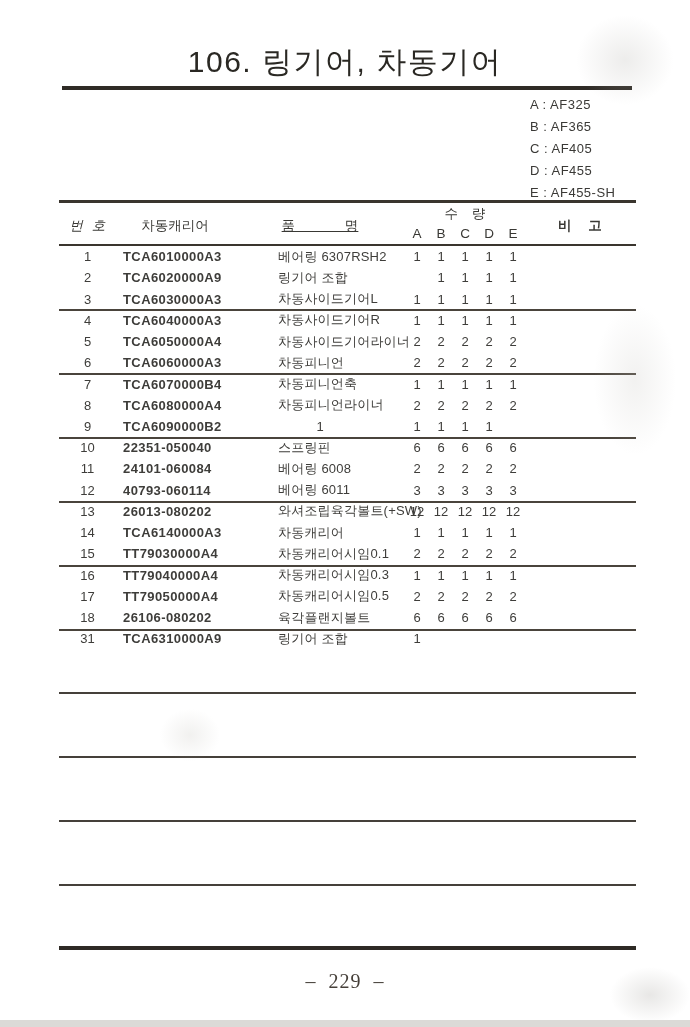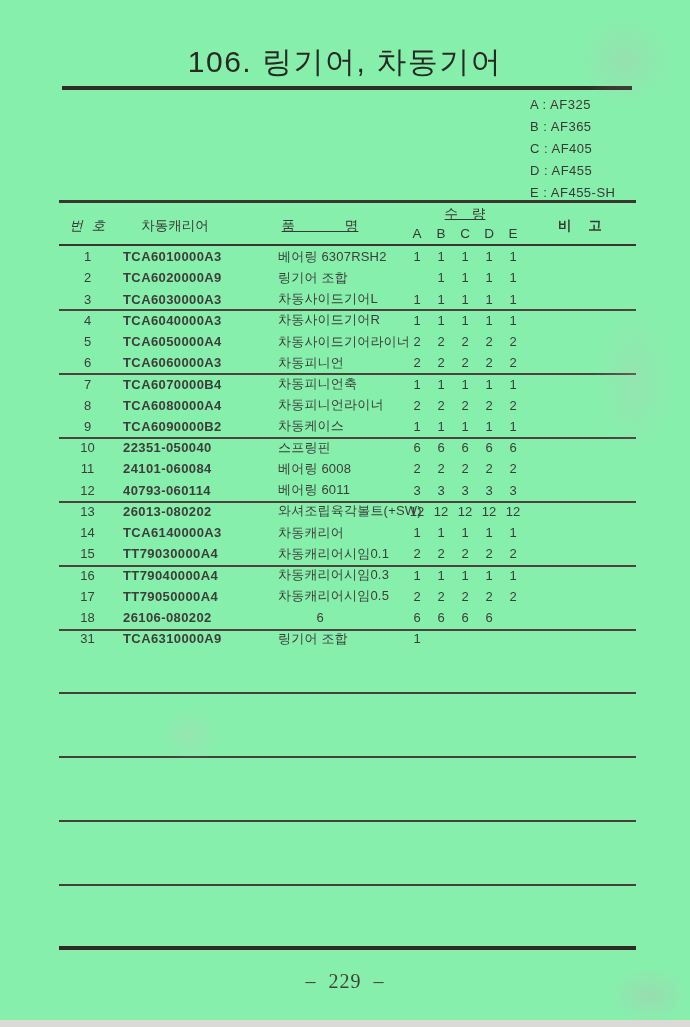--- a/index.html
+++ b/index.html
@@ -1,19 +1,19 @@
 <!DOCTYPE html>
 <html><head>
 <meta charset="utf-8">
 <style>
   html,body{margin:0;padding:0;background:#e9e8e5;}
   .page{
     position:relative;
     width:690px;height:1027px;
-    background:#86efac;
+    background:#ffffff;
     overflow:hidden;
     font-family:"Liberation Sans","DejaVu Sans",sans-serif;
     color:#3c3b38;
   }
   
   .title{
     position:absolute;top:42px;left:0;width:100%;
     text-align:center;
     font-size:30px;letter-spacing:1.5px;
     color:#2a2823;font-weight:500;
@@ -41,21 +41,21 @@
   .thead{
     position:absolute;top:201px;left:60px;width:575px;height:44px;
     display:grid;grid-template-columns:55px 120px 170px 120px 110px;
     font-size:13.5px;color:#393834;
   }
   .th{display:flex;align-items:center;justify-content:center;padding-top:6px;}
   .th-no{word-spacing:5px;font-style:italic;}
   .th-name{word-spacing:46px;text-decoration:underline;}
   .th-rem{word-spacing:13px;font-weight:bold;}
   .th-qty{flex-direction:column;justify-content:flex-start;padding-top:2px;}
-  .th-qty-label{height:22px;line-height:22px;word-spacing:10px;text-decoration:underline;}
+  .th-qty-label{height:22px;line-height:22px;word-spacing:10px;}
   .th-qty-cols{display:grid;grid-template-columns:24px 24px 24px 24px 24px;width:120px;height:20px;}
   .th-qty-cols span{text-align:center;line-height:18px;}
   
   .tbody{position:absolute;top:246px;left:60px;width:575px;height:446px;}
   .trow{
     display:grid;grid-template-columns:55px 120px 170px 24px 24px 24px 24px 24px 1fr;
     height:21.24px;align-items:center;font-size:13px;color:#3e3d3a;
   }
   .c{white-space:nowrap;overflow:visible;}
   .c.no{text-align:center;}
@@ -204,21 +204,20 @@
         <div class="c qty">2</div>
         <div class="c qty">2</div>
         <div class="c qty">2</div>
         <div class="c qty">2</div>
         <div class="c qty">2</div>
         <div class="c rem"></div>
       </div>
       <div class="trow">
         <div class="c no">9</div>
         <div class="c part">TCA6090000B2</div>
-        <div class="c name">차동케이스</div>
         <div class="c qty">1</div>
         <div class="c qty">1</div>
         <div class="c qty">1</div>
         <div class="c qty">1</div>
         <div class="c qty">1</div>
         <div class="c rem"></div>
       </div>
       <div class="trow">
         <div class="c no">10</div>
         <div class="c part">22351-050040</div>
@@ -303,20 +302,21 @@
         <div class="c qty">2</div>
         <div class="c qty">2</div>
         <div class="c qty">2</div>
         <div class="c qty">2</div>
         <div class="c qty">2</div>
         <div class="c rem"></div>
       </div>
       <div class="trow">
         <div class="c no">18</div>
         <div class="c part">26106-080202</div>
+        <div class="c name">육각플랜지볼트</div>
         <div class="c qty">6</div>
         <div class="c qty">6</div>
         <div class="c qty">6</div>
         <div class="c qty">6</div>
         <div class="c qty">6</div>
         <div class="c rem"></div>
       </div>
       <div class="trow">
         <div class="c no">31</div>
         <div class="c part">TCA6310000A9</div>

